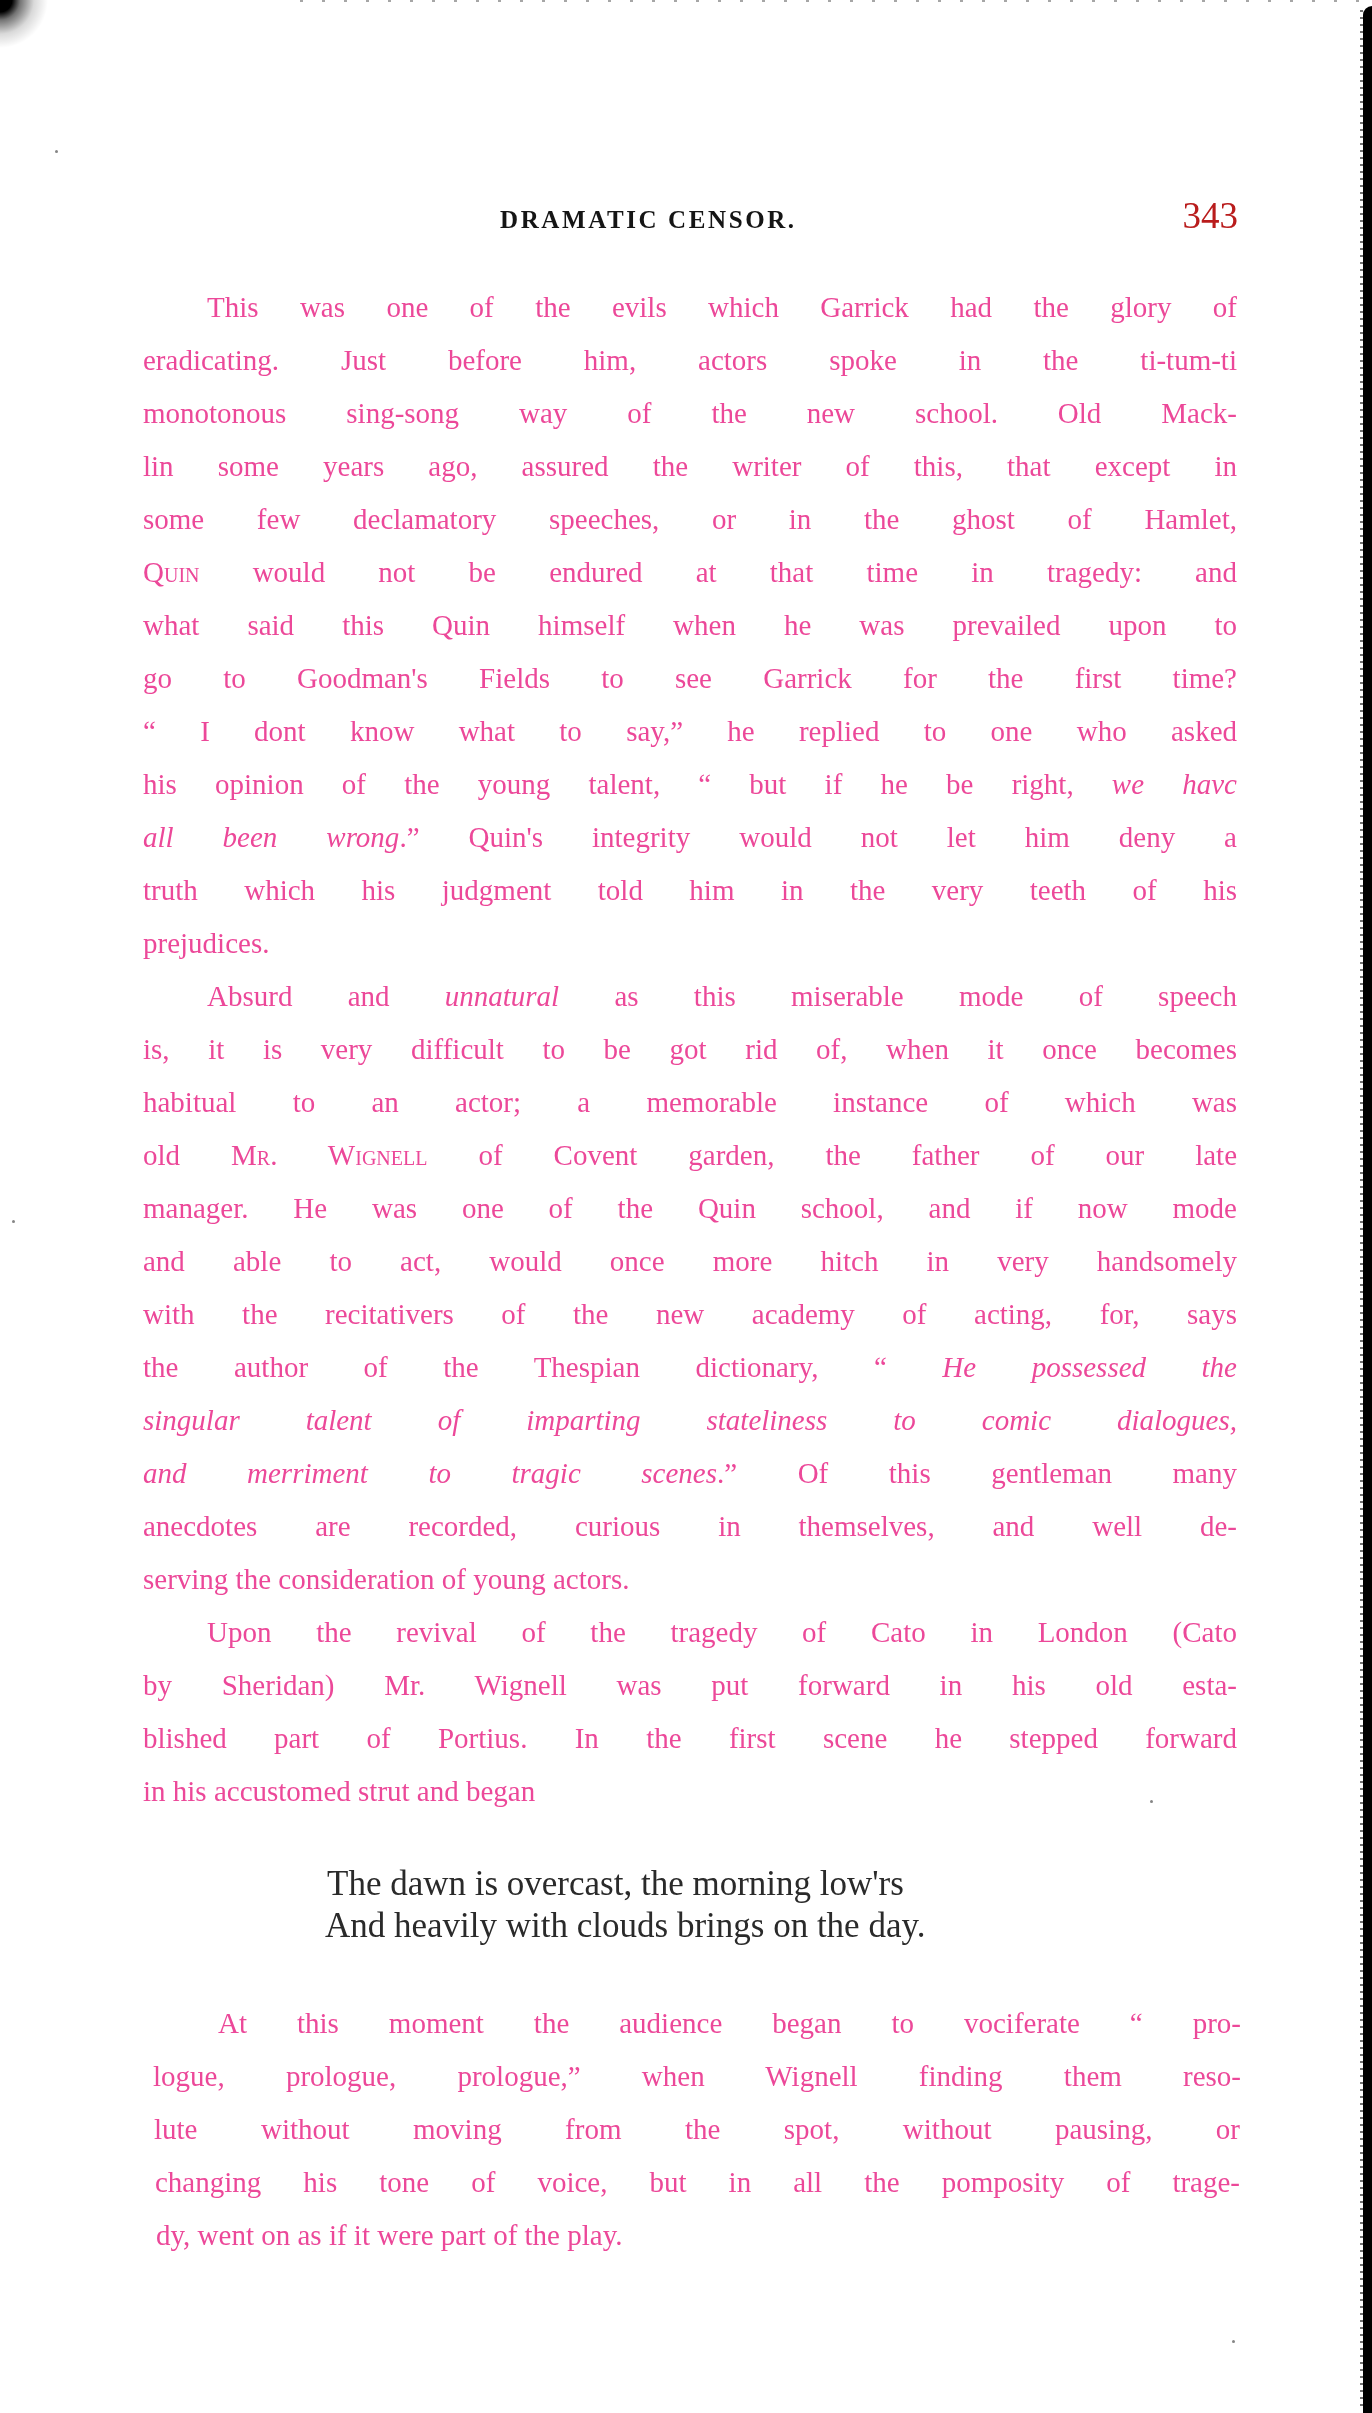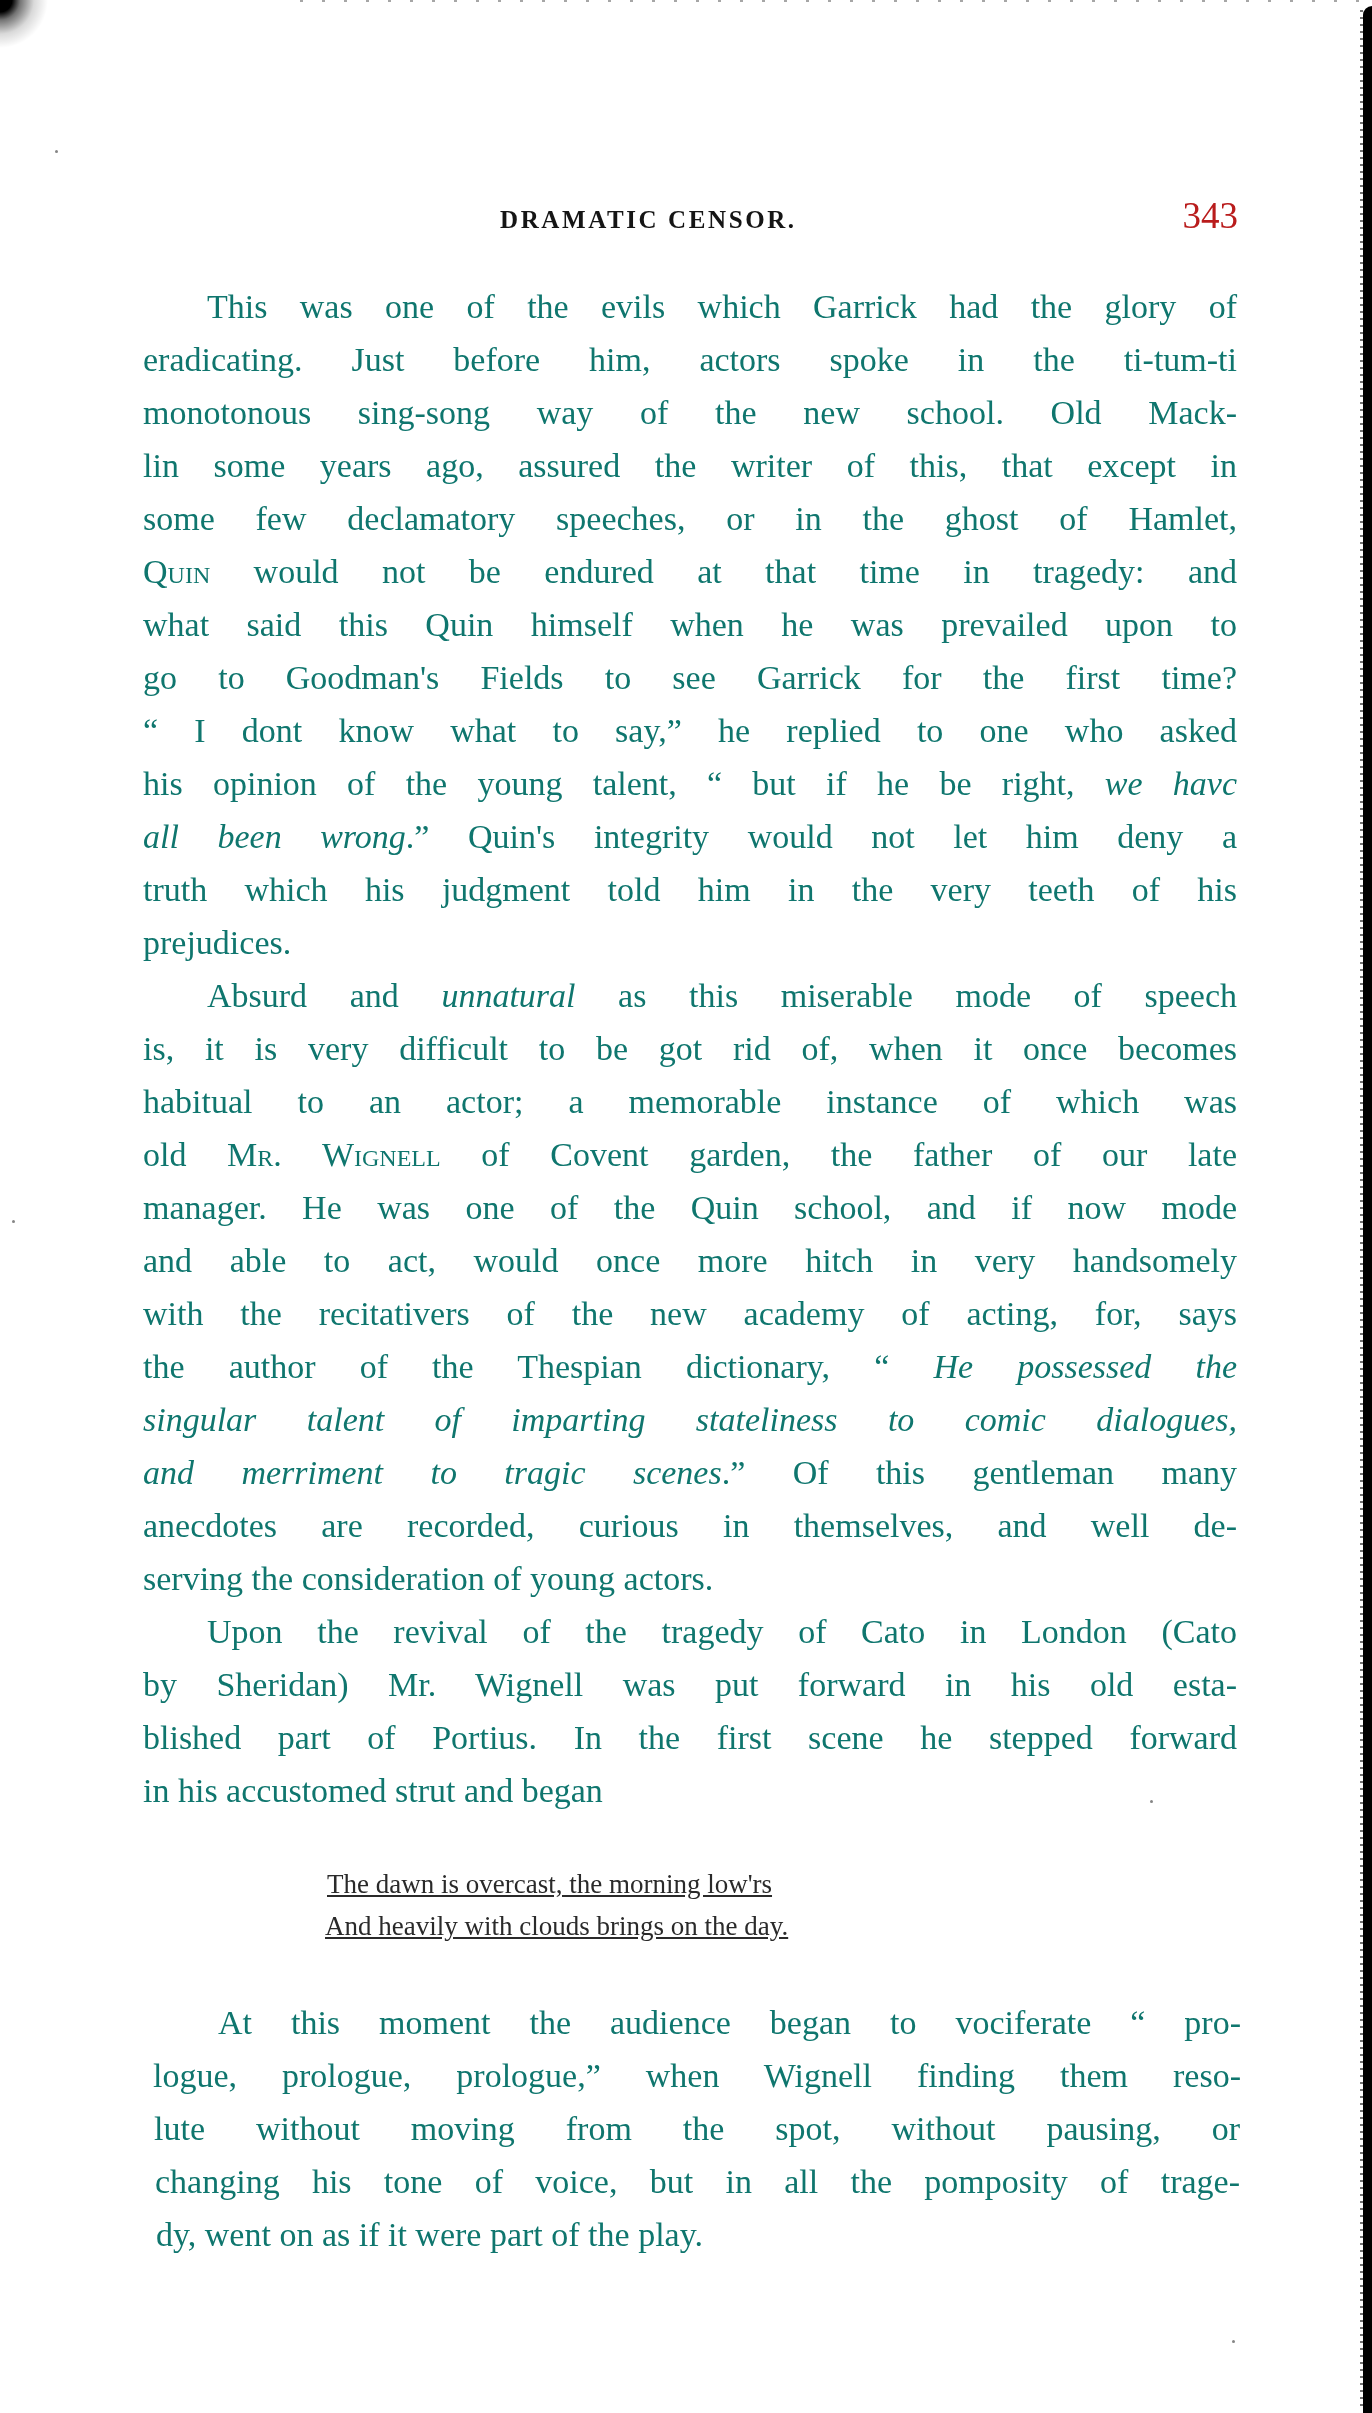--- a/index.html
+++ b/index.html
@@ -73,38 +73,37 @@
     text-align: right;
     font-size: 37px;
     line-height: 36px;
     color: #b91c1c;
   }
   .line {
     position: absolute;
     left: 143px;
     width: 1094px;
     height: 46px;
-    font-size: 34px;
+    font-size: 29px;
     line-height: 46px;
     text-align: justify;
     text-align-last: justify;
     white-space: nowrap;
-    color: #0f766e;
+    color: #ec4899;
   }
   .line.indent { padding-left: 64px; width: 1030px; }
   .line.last { text-align-last: left; }
   .line i { font-style: italic; }
   .sc { font-variant: small-caps; }
   .verse {
     position: absolute;
-    font-size: 27px;
+    font-size: 35px;
     line-height: 34px;
     white-space: nowrap;
     color: #2a2a2a;
-    text-decoration: underline;
   }
   .speck {
     position: absolute;
     width: 3px; height: 3px;
     background: #333;
     border-radius: 50%;
     opacity: 0.6;
   }
 </style>
 </head>

